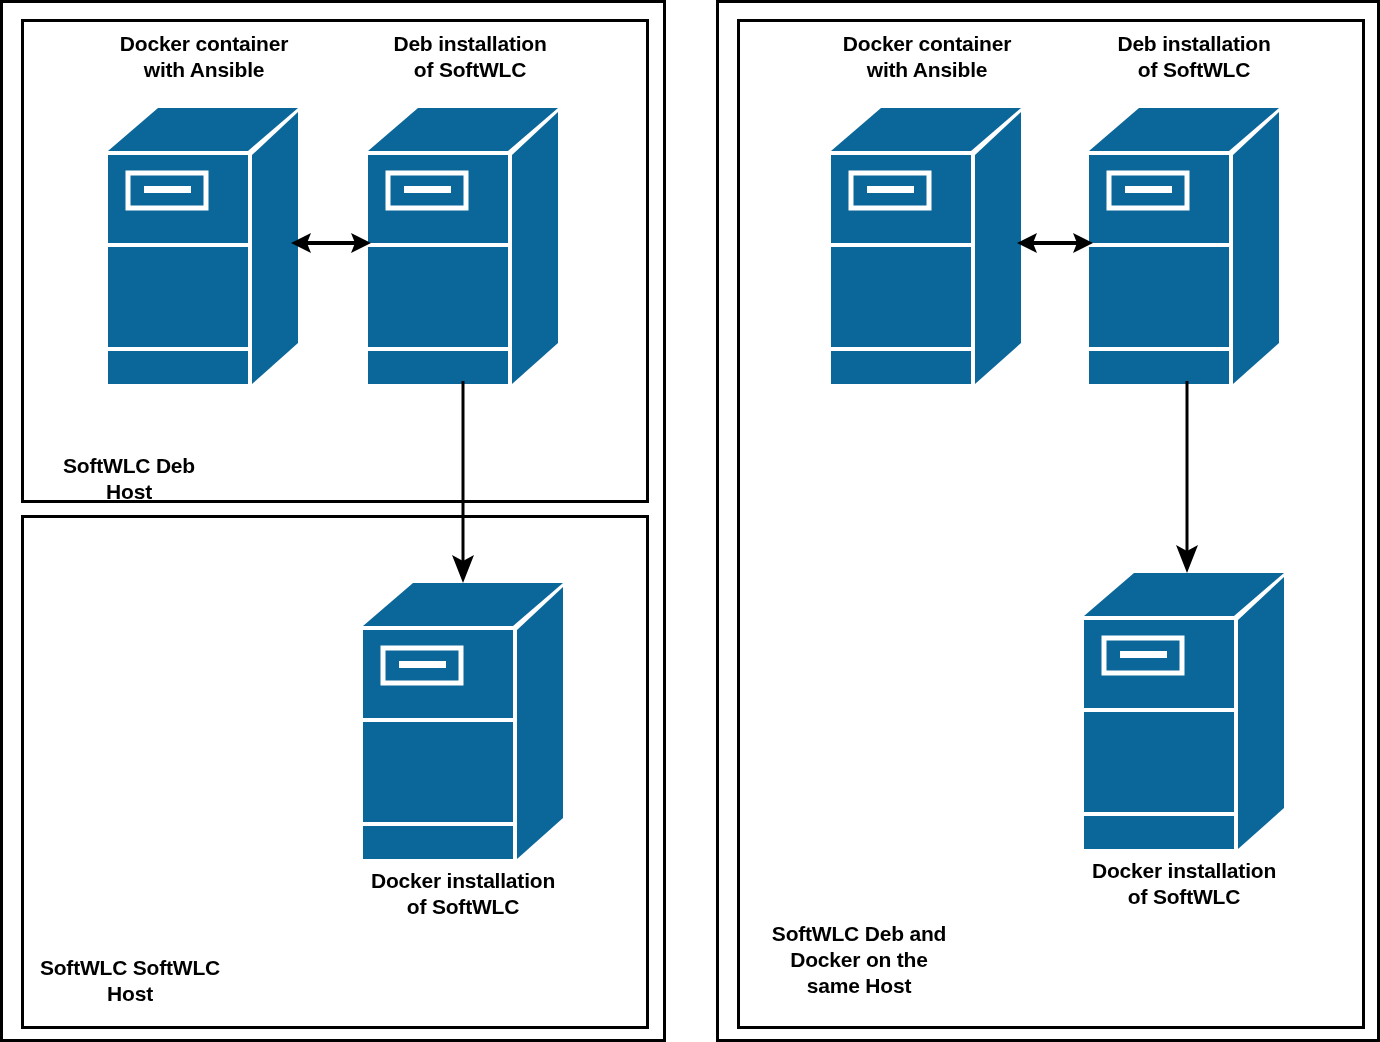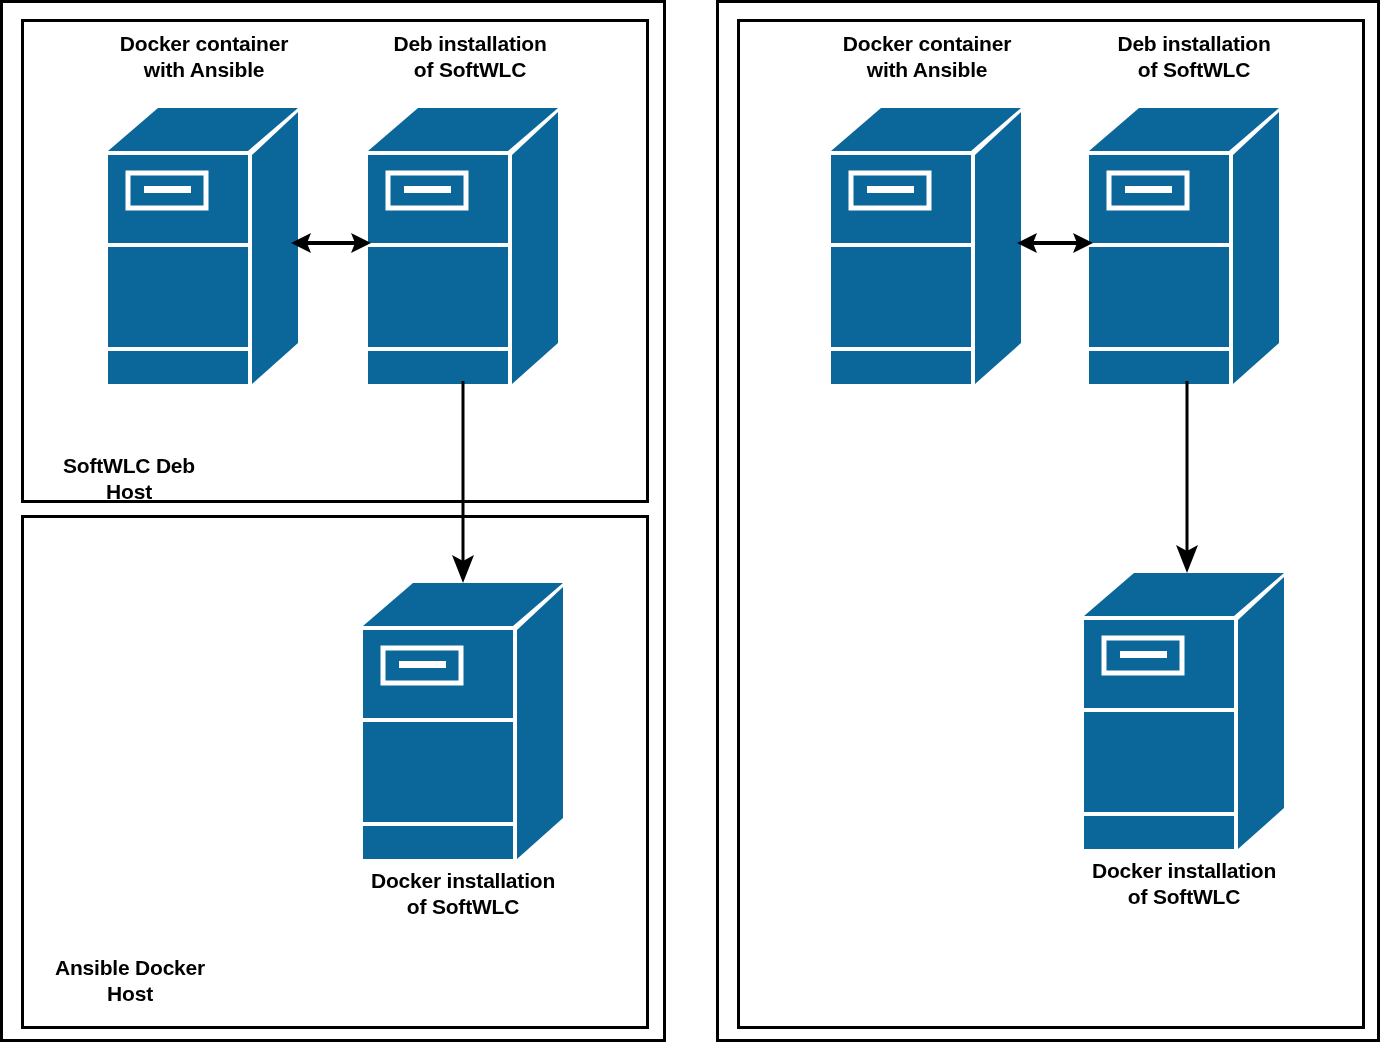--- a/index.html
+++ b/index.html
@@ -122,21 +122,21 @@
       <rect x="5" y="52" width="150" height="88" fill="#0B6699"></rect>
       <rect x="5" y="144" width="150" height="100" fill="#0B6699"></rect>
       <rect x="5" y="248" width="150" height="33" fill="#0B6699"></rect>
       <rect x="25" y="70" width="78" height="35" fill="none" stroke="#FFFFFF" stroke-width="5"></rect>
       <rect x="41" y="83" width="47" height="7" fill="#FFFFFF"></rect>
     </svg>
 
     <div class="label center" style="left:335px; top:865px; width:250px;">Docker installation
 of SoftWLC</div>
 
-    <div class="label center" style="left:22px; top:952px; width:210px;">Ansible Docker
+    <div class="label center" style="left:22px; top:952px; width:210px;">SoftWLC SoftWLC
 Host</div>
 
     <svg class="connector" style="left:444px; top:378px;" width="32" height="202" viewBox="0 0 32 202">
       <line x1="16" y1="0" x2="16" y2="188" stroke="#000000" stroke-width="3"></line>
       <polygon points="16,202 5,174 16,180 27,174" fill="#000000"></polygon>
     </svg>
   </div>
 
   <div class="outer-panel" id="panel-right">
 
@@ -180,20 +180,23 @@
       <rect x="5" y="52" width="150" height="88" fill="#0B6699"></rect>
       <rect x="5" y="144" width="150" height="100" fill="#0B6699"></rect>
       <rect x="5" y="248" width="150" height="33" fill="#0B6699"></rect>
       <rect x="25" y="70" width="78" height="35" fill="none" stroke="#FFFFFF" stroke-width="5"></rect>
       <rect x="41" y="83" width="47" height="7" fill="#FFFFFF"></rect>
     </svg>
 
     <div class="label center" style="left:340px; top:855px; width:250px;">Docker installation
 of SoftWLC</div>
 
+    <div class="label center" style="left:30px; top:918px; width:220px;">SoftWLC Deb and
+Docker on the
+same Host</div>
 
     <svg class="connector" style="left:452px; top:378px;" width="32" height="192" viewBox="0 0 32 192">
       <line x1="16" y1="0" x2="16" y2="178" stroke="#000000" stroke-width="3"></line>
       <polygon points="16,192 5,164 16,170 27,164" fill="#000000"></polygon>
     </svg>
   </div>
 
 </div>
 
 </body></html>

